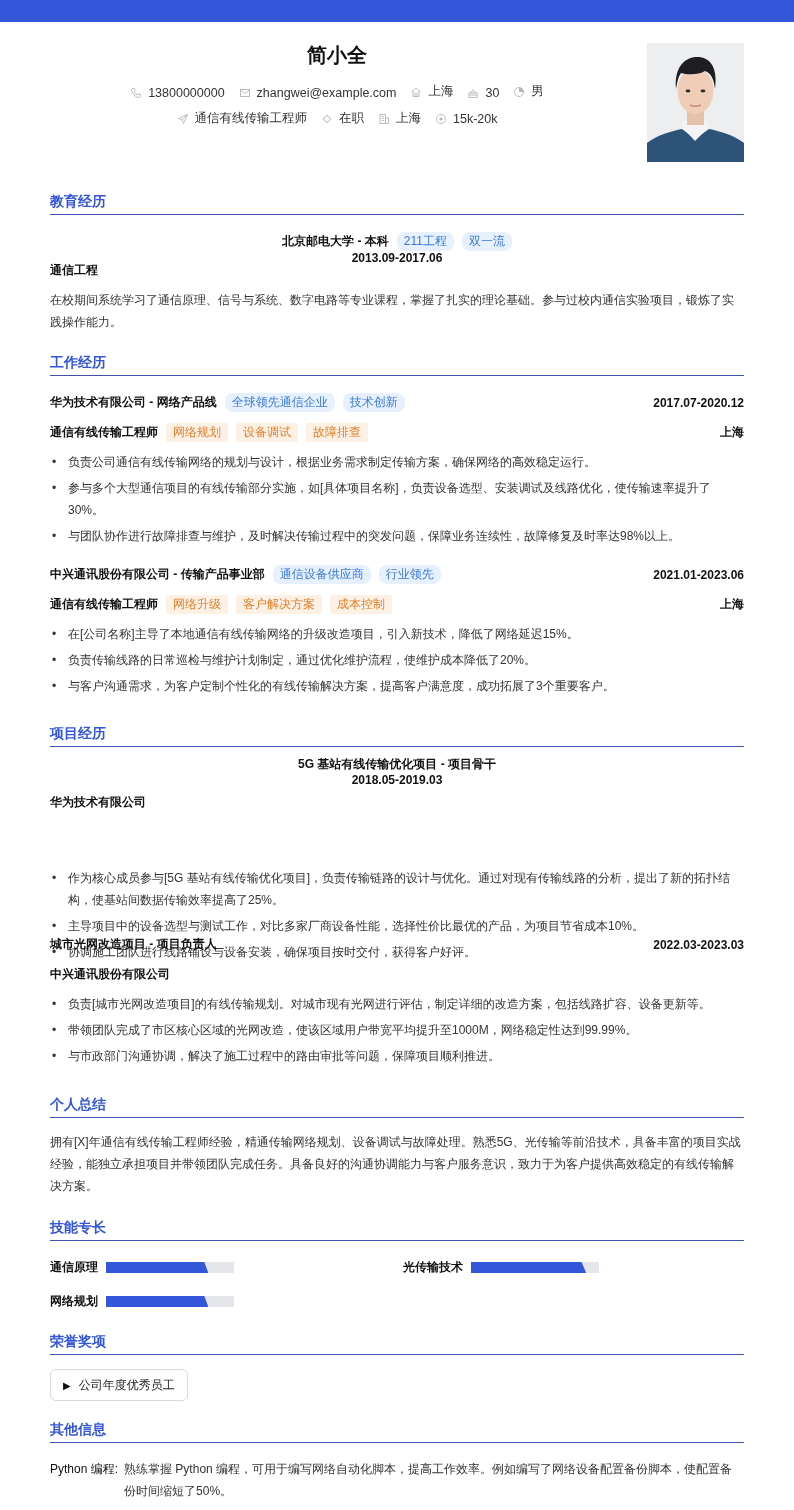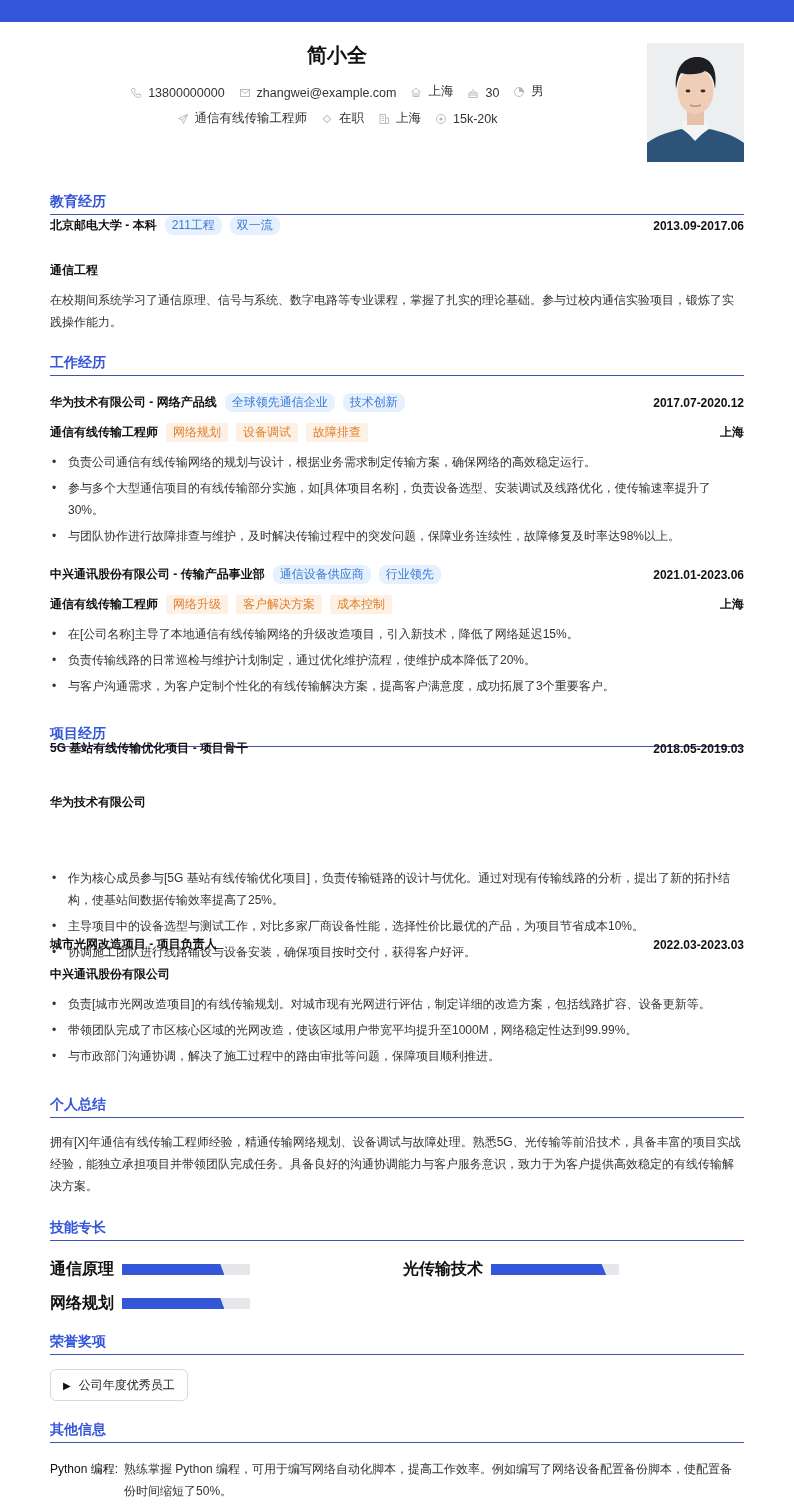--- a/index.html
+++ b/index.html
@@ -26,21 +26,21 @@
   .section-title { position: absolute; left: 50px; width: 694px; font-size: 14px; color: #3456d8; font-weight: bold; padding-bottom: 3px; border-bottom: 1px solid #3f51b5; }
   .row { position: absolute; left: 50px; width: 694px; display: flex; align-items: center; justify-content: space-between; font-size: 12px; }
   .row .left { display: flex; align-items: center; gap: 8px; font-weight: bold; color: #111; }
   .row .right { font-weight: bold; color: #111; }
   .tag-blue { background: #e6f1fd; color: #3b7ad9; font-weight: normal; padding: 1px 7px; border-radius: 8px; font-size: 12px; }
   .tag-orange { background: #fdf1e5; color: #e0802c; font-weight: normal; padding: 1px 7px; border-radius: 2px; font-size: 12px; }
   .para { position: absolute; left: 50px; width: 694px; font-size: 12px; line-height: 22px; color: #333; }
   .bullets { position: absolute; left: 50px; width: 694px; font-size: 12px; color: #333; list-style: none; }
   .bullets li { line-height: 22px; margin-bottom: 4px; padding-left: 18px; position: relative; }
   .bullets li::before { content: "•"; position: absolute; left: 2px; top: 0; color: #333; }
-  .skill { position: absolute; display: flex; align-items: center; gap: 8px; font-size: 16px; font-weight: bold; color: #111; }
+  .skill { position: absolute; display: flex; align-items: center; gap: 8px; font-size: 12px; font-weight: bold; color: #111; }
   .bar { width: 128px; height: 11px; background: #e6e7ea; position: relative; }
   .bar .fill { position: absolute; left: 0; top: 0; height: 11px; background: #3456d8; clip-path: polygon(0 0, 96% 0, 100% 100%, 0 100%); }
   .award { position: absolute; left: 50px; top: 1369px; height: 32px; padding: 0 12px; border: 1px solid #d9d9d9; border-radius: 6px; display: flex; align-items: center; gap: 8px; font-size: 12px; color: #222; background: #fff; }
   .award .tri { font-size: 10px; color: #111; }
   .other { position: absolute; left: 50px; top: 1458px; width: 694px; display: flex; font-size: 12px; line-height: 22px; color: #333; }
   .other .k { font-weight: normal; color: #111; white-space: nowrap; margin-right: 6px; }
 </style>
 </head>
 <body>
 
@@ -143,21 +143,21 @@
       <ellipse cx="48.5" cy="48" rx="18" ry="23" fill="#f0cdb6"></ellipse>
       <path d="M29 46 C27 24 38 14 50 14 C63 14 71 24 68 46 C67 36 64 30 58 28 C52 32 40 32 34 30 C31 34 30 40 29 46 Z" fill="#1e1e22"></path>
       <ellipse cx="41" cy="48" rx="2.4" ry="1.4" fill="#2a2a2a"></ellipse>
       <ellipse cx="56" cy="48" rx="2.4" ry="1.4" fill="#2a2a2a"></ellipse>
       <path d="M43 62 Q48.5 64.5 54 62" stroke="#c48a7a" stroke-width="1.5" fill="none"></path>
     </svg>
   </div>
 </div>
 
 <div class="section-title" style="top:193px;">教育经历</div>
-<div class="row" style="top:216px;">
+<div class="row" style="top:232px;flex-direction:column;">
   <div class="left">
     <span>北京邮电大学 - 本科</span>
     <span class="tag-blue">211工程</span>
     <span class="tag-blue">双一流</span>
   </div>
   <div class="right">2013.09-2017.06</div>
 </div>
 <div class="row" style="top:262px;">
   <div class="left">
       <span>通信工程</span>
@@ -208,21 +208,21 @@
   <div class="right">上海</div>
 </div>
 <ul class="bullets" style="top:623px;">
   <li>在[公司名称]主导了本地通信有线传输网络的升级改造项目，引入新技术，降低了网络延迟15%。</li>
   <li>负责传输线路的日常巡检与维护计划制定，通过优化维护流程，使维护成本降低了20%。</li>
   <li>与客户沟通需求，为客户定制个性化的有线传输解决方案，提高客户满意度，成功拓展了3个重要客户。</li>
 </ul>
 
 <div class="section-title" style="top:725px;">项目经历</div>
 
-<div class="row" style="top:740px;">
+<div class="row" style="top:756px;flex-direction:column;">
   <div class="left">
       <span>5G 基站有线传输优化项目 - 项目骨干</span>
     </div>
   <div class="right">2018.05-2019.03</div>
 </div>
 <div class="row" style="top:794px;">
   <div class="left">
       <span>华为技术有限公司</span>
     </div>
 </div>

